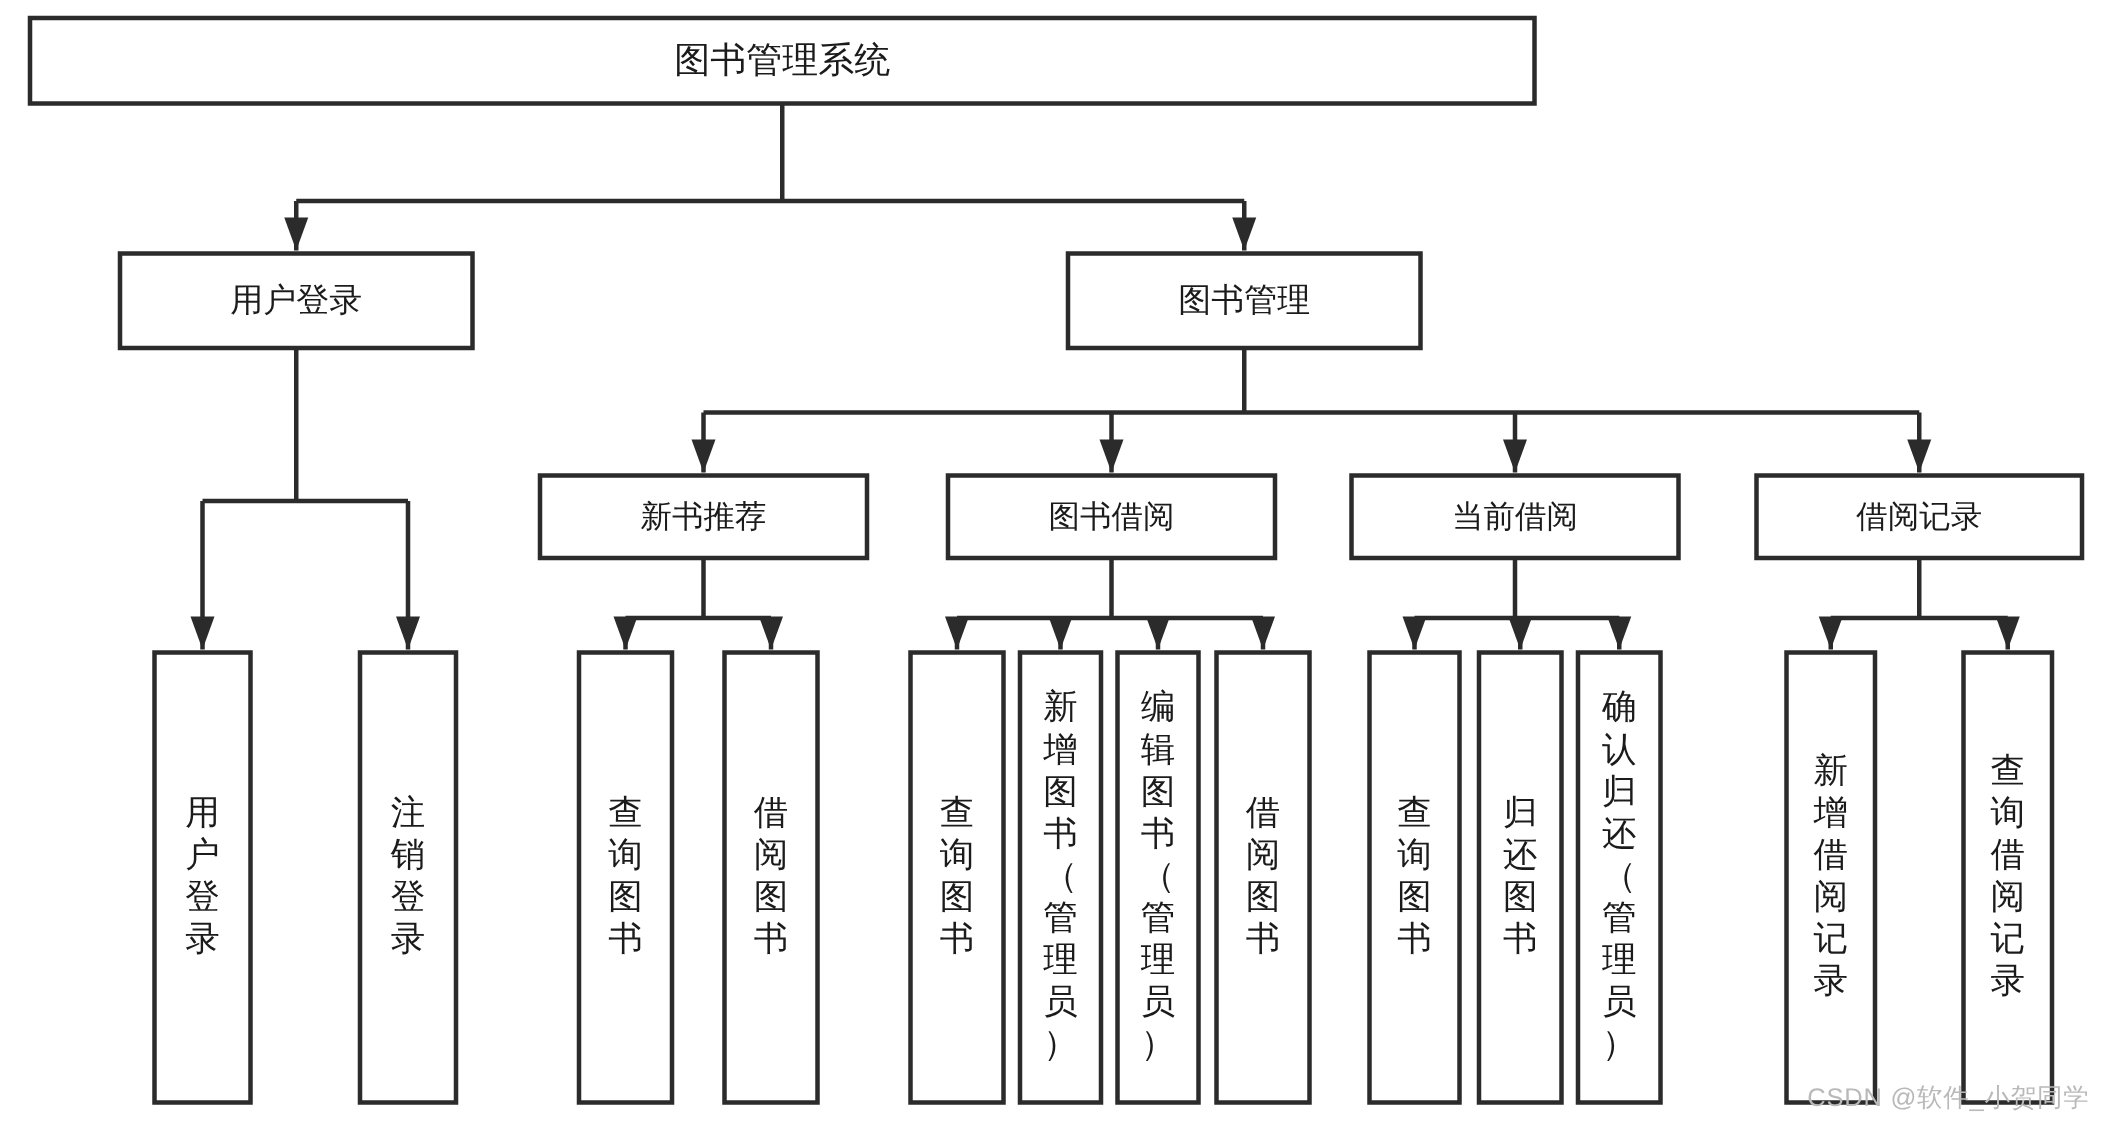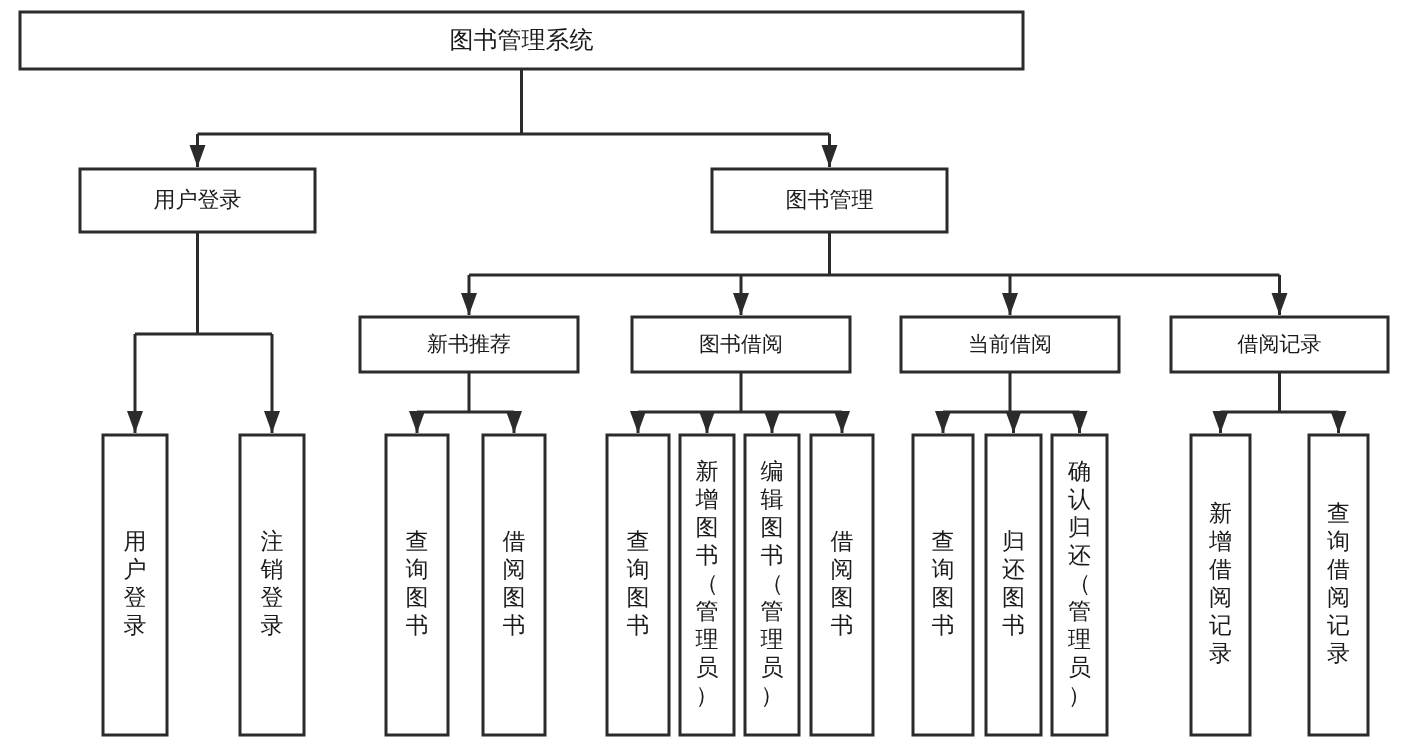--- a/index.html
+++ b/index.html
@@ -200,13 +200,14 @@
         <g>
           <rect x="1191" y="435" width="59" height="300" class="node-box"></rect>
           <text class="node-label-v" x="1220.5" y="521.06" font-size="23"><tspan x="1220.5" dy="0">新</tspan><tspan x="1220.5" dy="28.06">增</tspan><tspan x="1220.5" dy="28.06">借</tspan><tspan x="1220.5" dy="28.06">阅</tspan><tspan x="1220.5" dy="28.06">记</tspan><tspan x="1220.5" dy="28.06">录</tspan></text>
         </g>
         <g>
           <rect x="1309" y="435" width="59" height="300" class="node-box"></rect>
           <text class="node-label-v" x="1338.5" y="521.06" font-size="23"><tspan x="1338.5" dy="0">查</tspan><tspan x="1338.5" dy="28.06">询</tspan><tspan x="1338.5" dy="28.06">借</tspan><tspan x="1338.5" dy="28.06">阅</tspan><tspan x="1338.5" dy="28.06">记</tspan><tspan x="1338.5" dy="28.06">录</tspan></text>
         </g>
       </g>
     </svg>
+  <div class="watermark">CSDN @软件_小贺同学</div>
 </div>
 
 </body></html>

